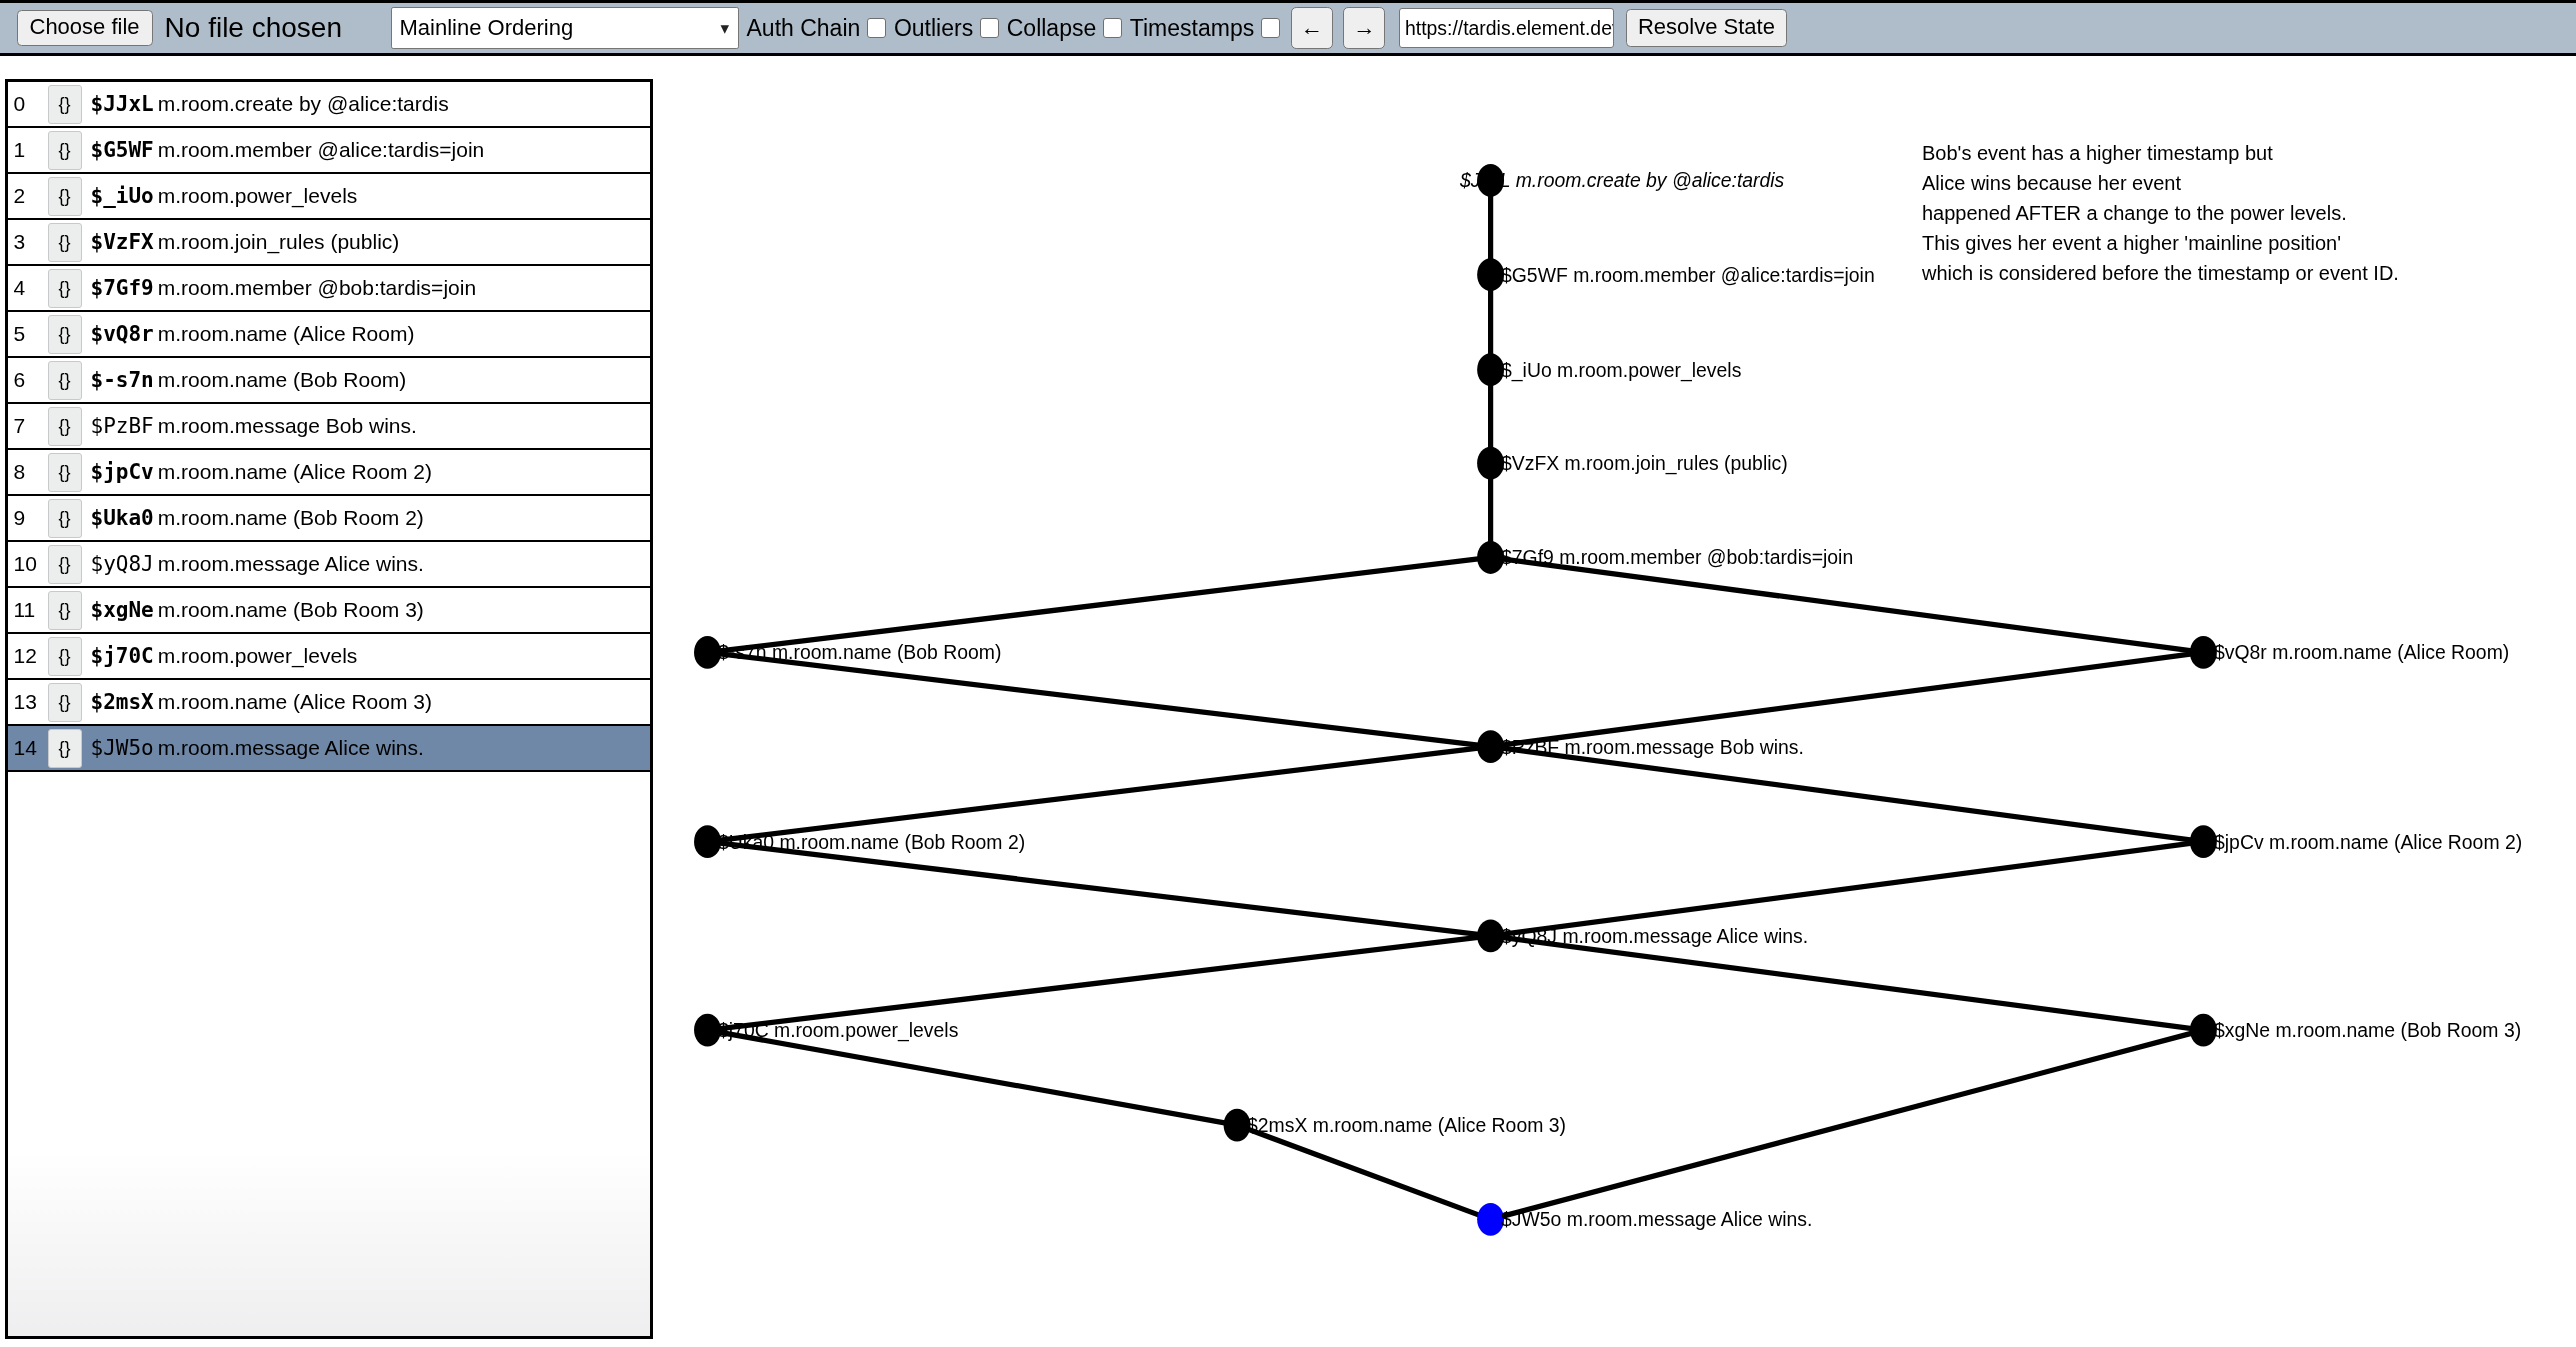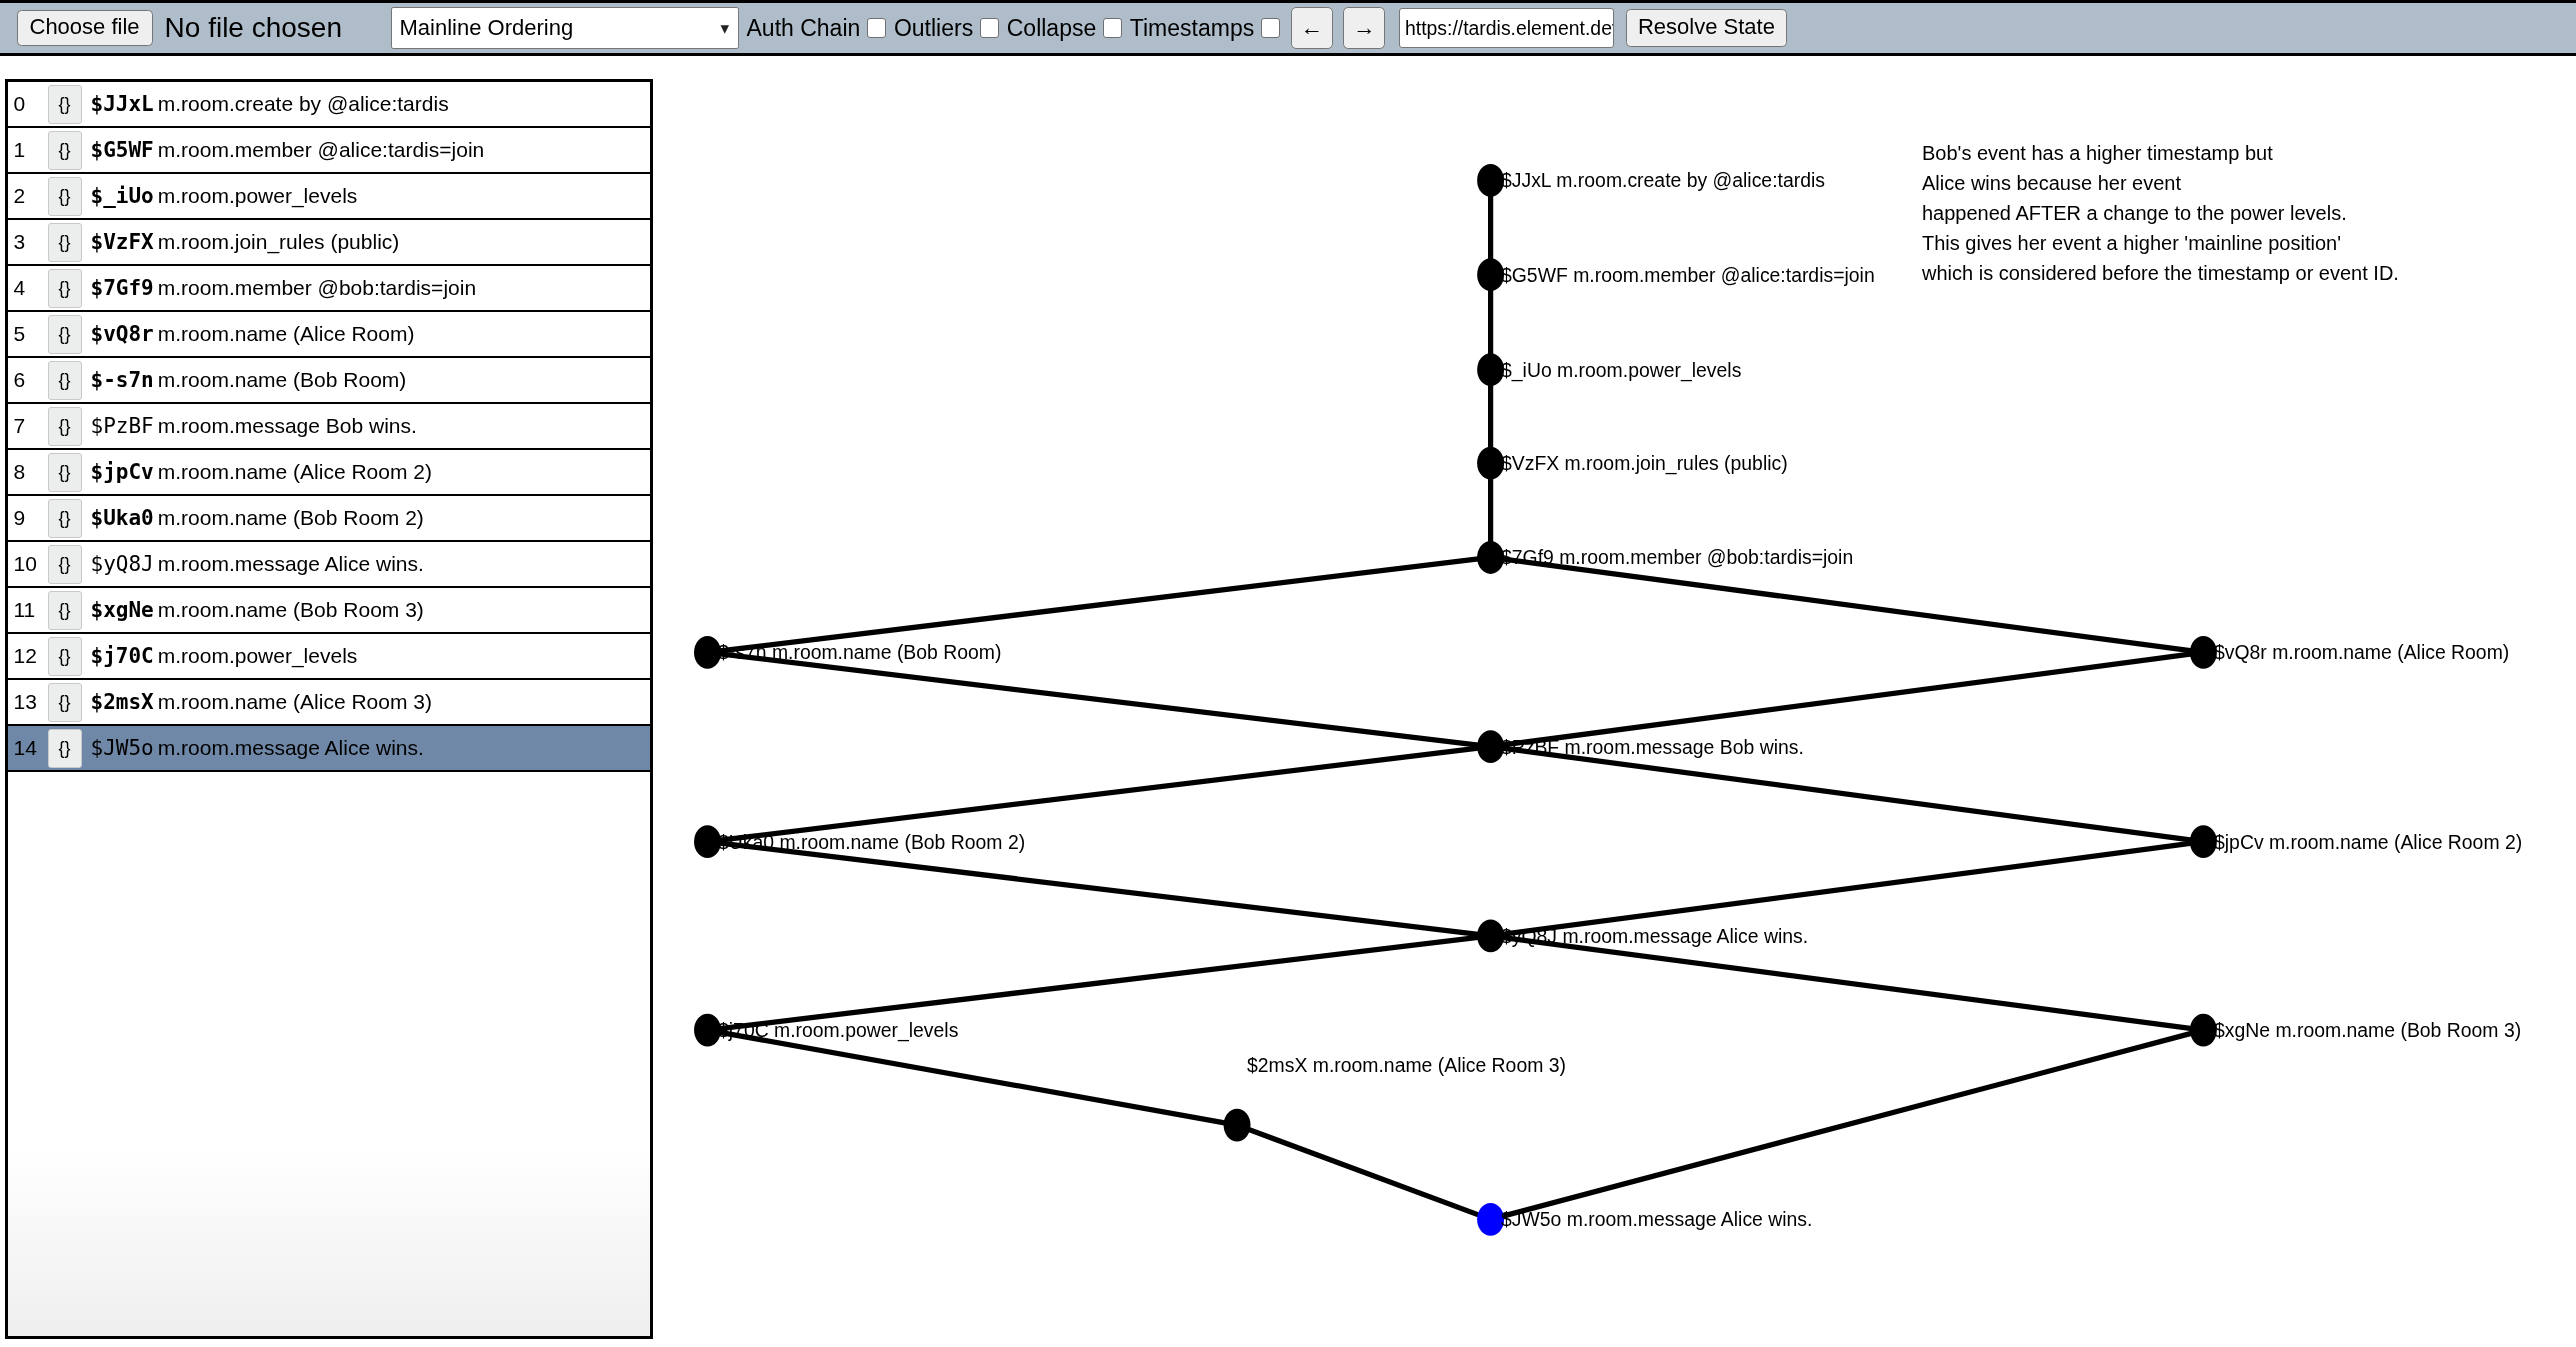--- a/index.html
+++ b/index.html
@@ -354,34 +354,34 @@
         <ellipse cx="66" cy="1025" rx="18" ry="22" fill="#000000"></ellipse>
         <ellipse cx="2066" cy="1025" rx="18" ry="22" fill="#000000"></ellipse>
         <ellipse cx="1113" cy="1151" rx="18" ry="22" fill="#000000"></ellipse>
         <ellipse cx="66" cy="1277" rx="18" ry="22" fill="#000000"></ellipse>
         <ellipse cx="2066" cy="1277" rx="18" ry="22" fill="#000000"></ellipse>
         <ellipse cx="774" cy="1404" rx="18" ry="22" fill="#000000"></ellipse>
         <ellipse cx="1113" cy="1530" rx="18" ry="22" fill="#0000ff"></ellipse>
       </g>
   </svg>
   <div id="node-label-layer">
-      <div class="node-label" style="left: 843px; top: 105px;">$JJxL m.room.create by @alice:tardis</div>
+      <div class="node-label" style="left: 802px; top: 105px; font-style: italic;">$JJxL m.room.create by @alice:tardis</div>
       <div class="node-label" style="left: 843px; top: 200px;">$G5WF m.room.member @alice:tardis=join</div>
       <div class="node-label" style="left: 843px; top: 295px;">$_iUo m.room.power_levels</div>
       <div class="node-label" style="left: 843px; top: 388px;">$VzFX m.room.join_rules (public)</div>
       <div class="node-label" style="left: 843px; top: 482px;">$7Gf9 m.room.member @bob:tardis=join</div>
       <div class="node-label" style="left: 60px; top: 577px;">$-s7n m.room.name (Bob Room)</div>
       <div class="node-label" style="left: 1556px; top: 577px;">$vQ8r m.room.name (Alice Room)</div>
       <div class="node-label" style="left: 843px; top: 672px;">$PzBF m.room.message Bob wins.</div>
       <div class="node-label" style="left: 60px; top: 767px;">$Uka0 m.room.name (Bob Room 2)</div>
       <div class="node-label" style="left: 1556px; top: 767px;">$jpCv m.room.name (Alice Room 2)</div>
       <div class="node-label" style="left: 843px; top: 861px;">$yQ8J m.room.message Alice wins.</div>
       <div class="node-label" style="left: 60px; top: 955px;">$j70C m.room.power_levels</div>
       <div class="node-label" style="left: 1556px; top: 955px;">$xgNe m.room.name (Bob Room 3)</div>
-      <div class="node-label" style="left: 589px; top: 990px; text-align: right;">$2msX m.room.name (Alice Room 3)</div>
+      <div class="node-label" style="left: 589px; top: 1050px; text-align: right;">$2msX m.room.name (Alice Room 3)</div>
       <div class="node-label" style="left: 843px; top: 1144px;">$JW5o m.room.message Alice wins.</div>
     </div>
 
   <div id="annotation">
       <div>Bob's event has a higher timestamp but</div>
       <div>Alice wins because her event</div>
       <div>happened AFTER a change to the power levels.</div>
       <div>This gives her event a higher 'mainline position'</div>
       <div>which is considered before the timestamp or event ID.</div>
     </div>

